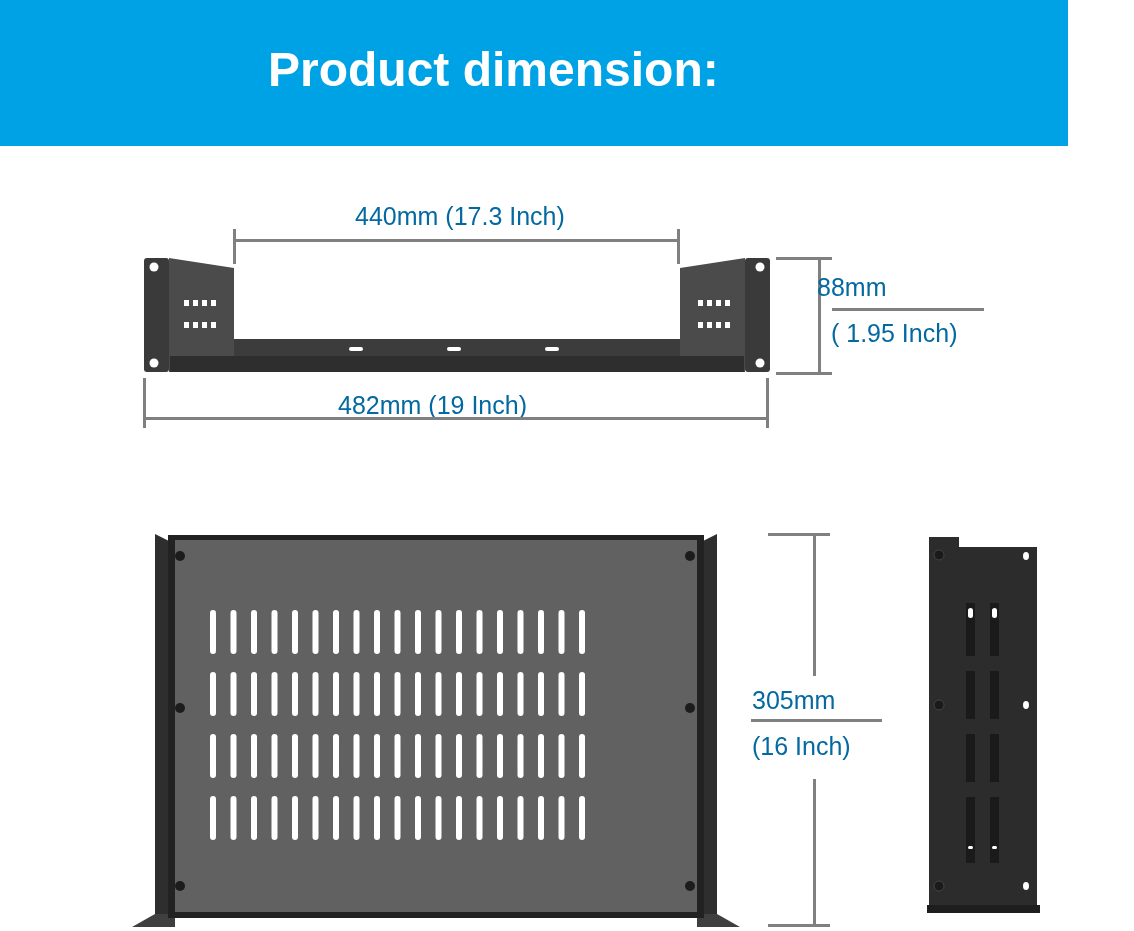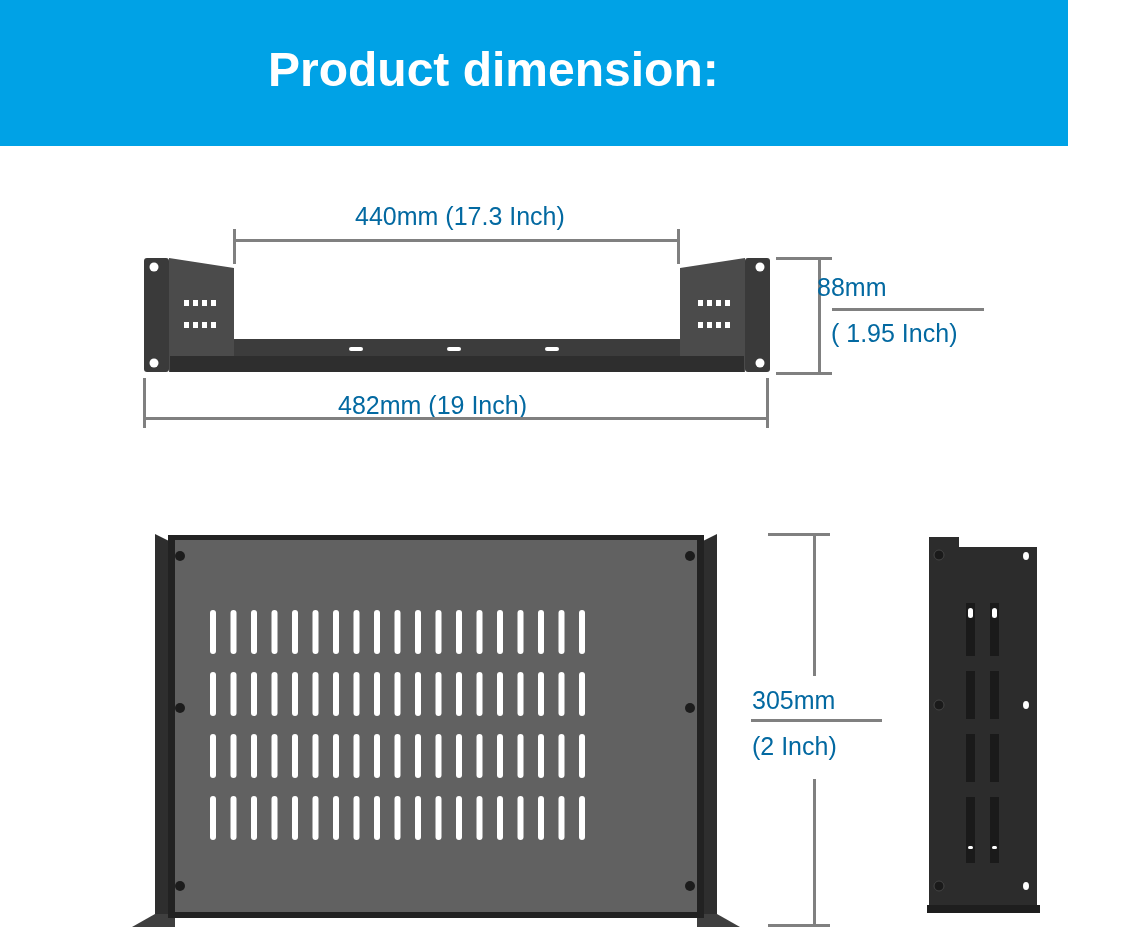--- a/index.html
+++ b/index.html
@@ -179,21 +179,21 @@
         <rect x="449" y="266" width="6" height="44" rx="3"></rect>
       </g>
   </svg>
 
   <div class="line" style="left:768px; top:533px; width:62px; height:3px;"></div>
   <div class="line" style="left:768px; top:924px; width:62px; height:3px;"></div>
   <div class="line" style="left:813px; top:533px; width:3px; height:143px;"></div>
   <div class="line" style="left:813px; top:779px; width:3px; height:147px;"></div>
   <div class="dim-label" style="left:752px; top:686px;">305mm</div>
   <div class="line" style="left:751px; top:719px; width:131px; height:3px;"></div>
-  <div class="dim-label" style="left:752px; top:732px;">(2 Inch)</div>
+  <div class="dim-label" style="left:752px; top:732px;">(16 Inch)</div>
 </div>
 
 <svg class="abs" style="left:925px; top:533px;" width="115" height="385" viewBox="0 0 115 385">
   <path d="M4,4 L34,4 L34,14 L112,14 L112,378 L4,378 Z" fill="#2c2c2c"></path>
   <rect x="2" y="372" width="113" height="8" fill="#1e1e1e"></rect>
 
   <g fill="#1a1a1a" stroke="#444" stroke-width="1">
     <circle cx="14" cy="22" r="5"></circle>
       <circle cx="14" cy="172" r="5"></circle>
       <circle cx="14" cy="353" r="5"></circle>

